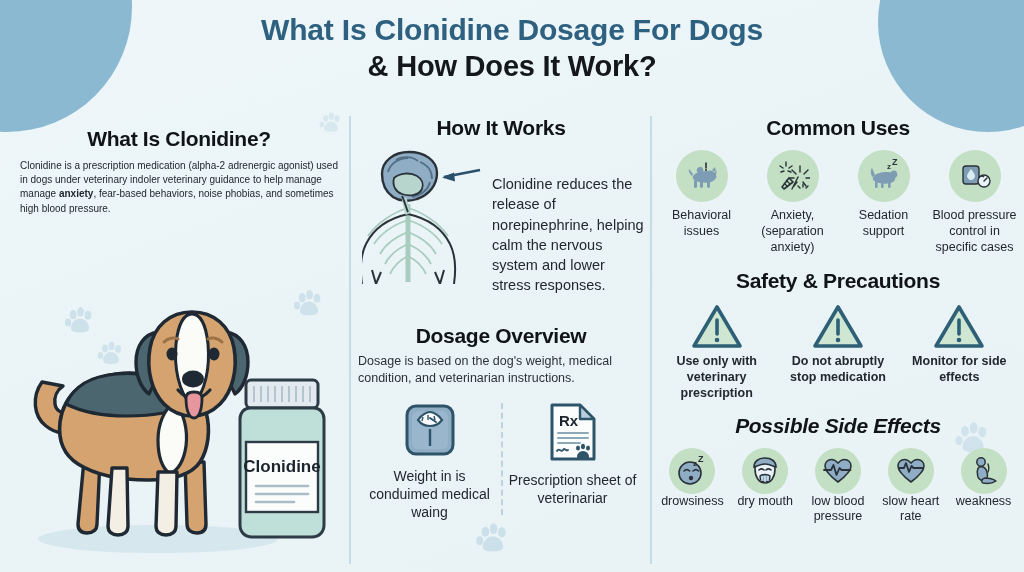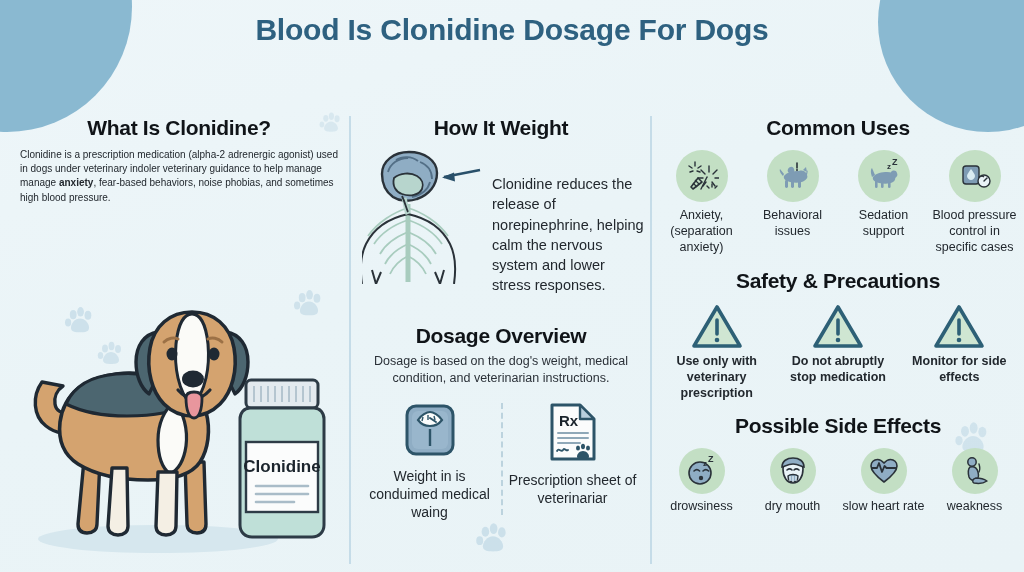--- a/index.html
+++ b/index.html
@@ -43,21 +43,21 @@
 
   
   .divider {
     position: absolute; top: 116px; width: 2px; height: 448px;
     background: #c5dce8;
   }
   #divider-left { left: 349px; }
   #divider-right { left: 650px; }
 
   .col { position: absolute; z-index: 4; }
-  #col-left   { left: 14px;  top: 116px; width: 330px; }
+  #col-left   { left: 14px;  top: 127px; width: 330px; }
   #col-mid    { left: 358px; top: 116px; width: 286px; }
   #col-right  { left: 656px; top: 116px; width: 364px; }
 
   .sec-head {
     font-size: 21px; font-weight: bold; color: #101418;
     text-align: center; letter-spacing: -.3px;
   }
 
   .body-text {
     font-size: 10px; color: #22282e; line-height: 1.42;
@@ -69,21 +69,21 @@
 
   
   #how-row { display: flex; margin-top: 8px; }
   #brain-art { width: 124px; height: 136px; flex: none; margin-left: 4px; }
   #how-text {
     font-size: 14.5px; color: #22282e; line-height: 1.4;
     margin-left: 6px; padding-top: 26px;
   }
   #dosage-head { margin-top: 28px; }
   #dosage-sub {
-    font-size: 12.5px; color: #2b3138; text-align: center;
+    font-size: 12.5px; color: #2b3138; 
     line-height: 1.36; margin-top: 5px;
   }
   #dosage-items {
     display: flex; margin-top: 14px; position: relative;
   }
   .dose-item { flex: 1; text-align: center; }
   .dose-item svg { display: block; margin: 0 auto; }
   .dose-cap {
     font-size: 14px; color: #22282e; line-height: 1.3; margin-top: 8px;
   }
@@ -100,28 +100,28 @@
     background: #c3dfc4; margin: 0 auto;
     display: flex; align-items: center; justify-content: center;
   }
   .icon-cap {
     font-size: 12.5px; color: #22282e; line-height: 1.26; margin-top: 6px;
   }
   #safety-head { margin-top: 14px; }
   .warn-cell { flex: 1; text-align: center; padding: 0 4px; font-weight: bold; }
   .warn-cell svg { display: block; margin: 0 auto; }
   .warn-cap { font-size: 12.5px; color: #22282e; line-height: 1.26; margin-top: 5px; }
-  #side-head { margin-top: 12px; }
+  #side-head { margin-top: 12px; font-style: italic; }
   .se-cell { flex: 1; text-align: center; padding: 0 1px; }
   .se-circle {
     width: 46px; height: 46px; border-radius: 50%;
     background: #c3dfc4; margin: 0 auto;
     display: flex; align-items: center; justify-content: center;
   }
-  .se-cap { font-size: 12.5px; color: #22282e; line-height: 1.26; margin-top: 5px; }
+  .se-cap { font-size: 12.5px; color: #22282e; line-height: 1.26; }
 </style>
 </head>
 <body>
 
 <div id="page">
 
   <div class="corner-circle" id="corner-tl"></div>
   <div class="corner-circle" id="corner-tr">
     
   </div>
@@ -163,21 +163,22 @@
   </svg>
   <svg class="paw-mark" style="left:953px; top:420px; width:40px; height:40px; opacity:.45;" viewBox="0 0 60 60">
     <ellipse cx="18" cy="17" rx="6" ry="8" fill="#b4d1e1"></ellipse>
       <ellipse cx="31" cy="12" rx="6" ry="8.5" fill="#b4d1e1"></ellipse>
     <ellipse cx="44" cy="18" rx="6" ry="8" fill="#b4d1e1"></ellipse>
       <ellipse cx="9" cy="31" rx="5.5" ry="7" fill="#b4d1e1"></ellipse>
     <path d="M30 24c9 0 16 9 16 16 0 7-7 8-16 8s-16-1-16-8c0-7 7-16 16-16z" fill="#b4d1e1"></path>
   </svg>
 
   <div id="title-block">
-    <div id="title-line1">Blood Is Clonidine Dosage For Dogs</div>
+    <div id="title-line1">What Is Clonidine Dosage For Dogs</div>
+    <div id="title-line2">&amp; How Does It Work?</div>
   </div>
 
   <div class="divider" id="divider-left"></div>
   <div class="divider" id="divider-right"></div>
 
   <div class="col" id="col-left">
     <div class="sec-head">What Is Clonidine?</div>
     <div class="body-text" style="margin-top:8px; padding:0 6px;"><span>Clonidine is a prescription medication (alpha-2 adrenergic agonist) used in dogs under veterinary indoler veterinary guidance to help manage manage </span><b>anxiety</b><span>, fear-based behaviors, noise phobias, and sometimes high blood pressure.</span></div>
   </div>
 
@@ -231,21 +232,21 @@
     <rect x="238" y="150" width="72" height="70" fill="#fbfcfc" stroke="#2d3b46" stroke-width="2.4"></rect>
     <text x="274" y="180" font-family="'Liberation Sans',sans-serif" font-size="17" font-weight="bold" fill="#1b242c" text-anchor="middle">Clonidine</text>
     <g stroke="#a9bcc8" stroke-width="2.6" stroke-linecap="round">
       <line x1="248" y1="194" x2="300" y2="194"></line>
       <line x1="248" y1="202" x2="300" y2="202"></line>
       <line x1="248" y1="210" x2="286" y2="210"></line>
     </g>
   </svg>
 
   <div class="col" id="col-mid">
-    <div class="sec-head">How It Weight</div>
+    <div class="sec-head">How It Works</div>
     <div id="how-row">
       <svg id="brain-art" viewBox="0 0 124 136">
 
         <path d="M46 56v78" stroke="#a8ccbe" stroke-width="5" fill="none"></path>
         <path d="M46 60c-14 4-30 14-40 28M46 72c-12 4-26 12-34 24M46 84c-10 4-22 11-28 22M46 96c-9 4-18 10-23 20M46 108c-8 4-14 9-18 18" stroke="#a8ccbe" stroke-width="1.8" fill="none"></path>
         <path d="M46 60c14 4 30 14 40 28M46 72c12 4 26 12 34 24M46 84c10 4 22 11 28 22M46 96c9 4 18 10 23 20M46 108c8 4 14 9 18 18" stroke="#a8ccbe" stroke-width="1.8" fill="none"></path>
 
         <path d="M46 66C28 70 12 80 4 96c-6 12-6 26-4 40M46 66c18 4 34 14 42 30 6 12 6 26 4 40" stroke="#2a3239" stroke-width="2" fill="none"></path>
         <path d="M10 122l4 14 5-12M82 122l-4 14-5-12" stroke="#2a3239" stroke-width="2" fill="none"></path>
 
@@ -309,49 +310,49 @@
   </div>
 
   <div class="col" id="col-right">
 
     <div class="sec-head">Common Uses</div>
     <div class="icon-row">
 
       <div class="icon-cell">
         <div class="circle-icon">
           <svg width="34" height="34" viewBox="0 0 34 34">
-            <g stroke="#2a3239" stroke-width="1.4" stroke-linecap="round" fill="none">
-              <path d="M10 7v-4M7 9l-3-2M13 9l3-2M8 12l-3 1M12 12l3 1"></path>
-              <path d="M24 13v-6M20 15l-4-4M28 15l4-4M18 19h-5M30 19h5M21 23l-3 4M27 23l3 4"></path>
-              <path d="M27 28v-3M24 29l-2-2M30 29l2-2"></path>
-            </g>
-            <path d="M6 28l7-9 4 4-9 7z" fill="none" stroke="#2a3239" stroke-width="1.6" stroke-linejoin="round"></path>
-            <path d="M8 24l4 4M10 21l4 4" stroke="#2a3239" stroke-width="1.2"></path>
-            <line x1="16" y1="30" x2="22" y2="18" stroke="#2a3239" stroke-width="1.4" stroke-linecap="round"></line>
-          </svg>
-        </div>
-        <div class="icon-cap">Anxiety, (separation anxiety)</div>
-      </div>
-
-      <div class="icon-cell">
-        <div class="circle-icon">
-          <svg width="34" height="34" viewBox="0 0 34 34">
             <path d="M8 17c3-4 9-5 15-5 3 0 6 1 7 3 1 3 0 6-2 7-3 2-9 2-14 1-4-1-7-3-6-6z" fill="#7e9cb4"></path>
             <path d="M23 12c3-1 6 0 7 2l2-3-1 5c1 2 0 4-2 5" fill="#7e9cb4"></path>
             <path d="M27 11l3-3 1 5z" fill="#7e9cb4"></path>
             <rect x="9" y="21" width="3" height="8" rx="1.4" fill="#7e9cb4"></rect>
             <rect x="15" y="21" width="3" height="8" rx="1.4" fill="#7e9cb4"></rect>
             <rect x="22" y="21" width="3" height="8" rx="1.4" fill="#7e9cb4"></rect>
             <path d="M7 17c-2-2-4-5-3-7l4 5z" fill="#7e9cb4"></path>
             <path d="M12 10c2-3 5-3 6 0 1 2 0 4-3 5-3-1-4-3-3-5z" fill="#7e9cb4"></path>
             <path d="M21 4v5" stroke="#2a3239" stroke-width="1.6" stroke-linecap="round"></path>
             <circle cx="21" cy="11" r="1" fill="#2a3239"></circle>
           </svg>
         </div>
         <div class="icon-cap">Behavioral issues</div>
+      </div>
+
+      <div class="icon-cell">
+        <div class="circle-icon">
+          <svg width="34" height="34" viewBox="0 0 34 34">
+            <g stroke="#2a3239" stroke-width="1.4" stroke-linecap="round" fill="none">
+              <path d="M10 7v-4M7 9l-3-2M13 9l3-2M8 12l-3 1M12 12l3 1"></path>
+              <path d="M24 13v-6M20 15l-4-4M28 15l4-4M18 19h-5M30 19h5M21 23l-3 4M27 23l3 4"></path>
+              <path d="M27 28v-3M24 29l-2-2M30 29l2-2"></path>
+            </g>
+            <path d="M6 28l7-9 4 4-9 7z" fill="none" stroke="#2a3239" stroke-width="1.6" stroke-linejoin="round"></path>
+            <path d="M8 24l4 4M10 21l4 4" stroke="#2a3239" stroke-width="1.2"></path>
+            <line x1="16" y1="30" x2="22" y2="18" stroke="#2a3239" stroke-width="1.4" stroke-linecap="round"></line>
+          </svg>
+        </div>
+        <div class="icon-cap">Anxiety, (separation anxiety)</div>
       </div>
 
       <div class="icon-cell">
         <div class="circle-icon">
           <svg width="34" height="34" viewBox="0 0 34 34">
             <path d="M6 18c3-4 9-5 14-5 4 0 7 1 8 3 1 3 0 6-2 7-3 2-9 2-14 1-4-1-7-3-6-6z" fill="#7e9cb4"></path>
             <path d="M5 18c-1-3-2-7 0-9l3 7z" fill="#7e9cb4"></path>
             <path d="M24 13c2-2 5-2 6 1 1 2 0 4-2 5-3 0-5-3-4-6z" fill="#7e9cb4"></path>
             <rect x="8" y="21" width="2.6" height="8" rx="1.3" fill="#7e9cb4"></rect>
             <rect x="14" y="21" width="2.6" height="8" rx="1.3" fill="#7e9cb4"></rect>
@@ -427,20 +428,29 @@
             <path d="M6 14c0-6 4-10 10-10s10 4 10 10c0 8-4 14-10 14S6 22 6 14z" fill="#e9f3f7" stroke="#2a3239" stroke-width="1.6"></path>
             <path d="M5 12c0-6 5-9 11-9s11 3 11 9c-3-1-7-3-11-3S8 11 5 12z" fill="#8fadc4" stroke="#2a3239" stroke-width="1.6"></path>
             <path d="M10 15c1.6-1.4 3.6-1.4 5 0M17 15c1.4-1.4 3.4-1.4 5 0" stroke="#2a3239" stroke-width="1.6" fill="none" stroke-linecap="round"></path>
             <path d="M11 21c2-2 8-2 10 0 0 4-2 6-5 6s-5-2-5-6z" fill="#8fadc4" stroke="#2a3239" stroke-width="1.4"></path>
             <path d="M13 21v5M16 21v6M19 21v5" stroke="#e9f3f7" stroke-width="1.2"></path>
           </svg>
         </div>
         <div class="se-cap">dry mouth</div>
       </div>
 
+      <div class="se-cell">
+        <div class="se-circle">
+          <svg width="32" height="32" viewBox="0 0 32 32">
+            <path d="M16 27C8 21 3 16 3 11c0-4 3-6.5 6.5-6.5 2.6 0 4.6 1.4 6.5 3.6 1.9-2.2 3.9-3.6 6.5-3.6C26 4.5 29 7 29 11c0 5-5 10-13 16z" fill="#8fadc4" stroke="#2a3239" stroke-width="1.6" stroke-linejoin="round"></path>
+            <path d="M2 15h7l2.5-5 3 10 3-7 2 2h9" stroke="#2a3239" stroke-width="1.8" fill="none" stroke-linecap="round" stroke-linejoin="round"></path>
+          </svg>
+        </div>
+        <div class="se-cap">low blood pressure</div>
+      </div>
 
       <div class="se-cell">
         <div class="se-circle">
           <svg width="32" height="32" viewBox="0 0 32 32">
             <path d="M16 27C8 21 3 16 3 11c0-4 3-6.5 6.5-6.5 2.6 0 4.6 1.4 6.5 3.6 1.9-2.2 3.9-3.6 6.5-3.6C26 4.5 29 7 29 11c0 5-5 10-13 16z" fill="#8fadc4" stroke="#2a3239" stroke-width="1.6" stroke-linejoin="round"></path>
             <path d="M4 13h5l2 -5 3 9 2.5-6 2 2h9" stroke="#2a3239" stroke-width="1.8" fill="none" stroke-linecap="round" stroke-linejoin="round"></path>
           </svg>
         </div>
         <div class="se-cap">slow heart rate</div>
       </div>

